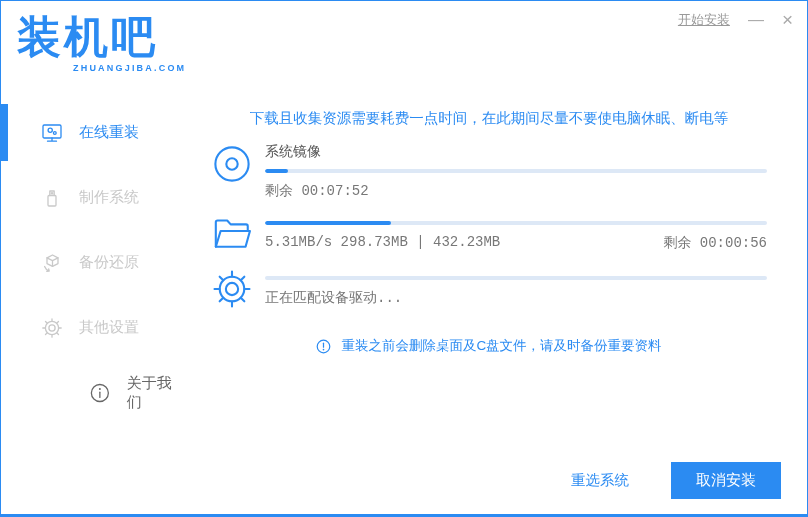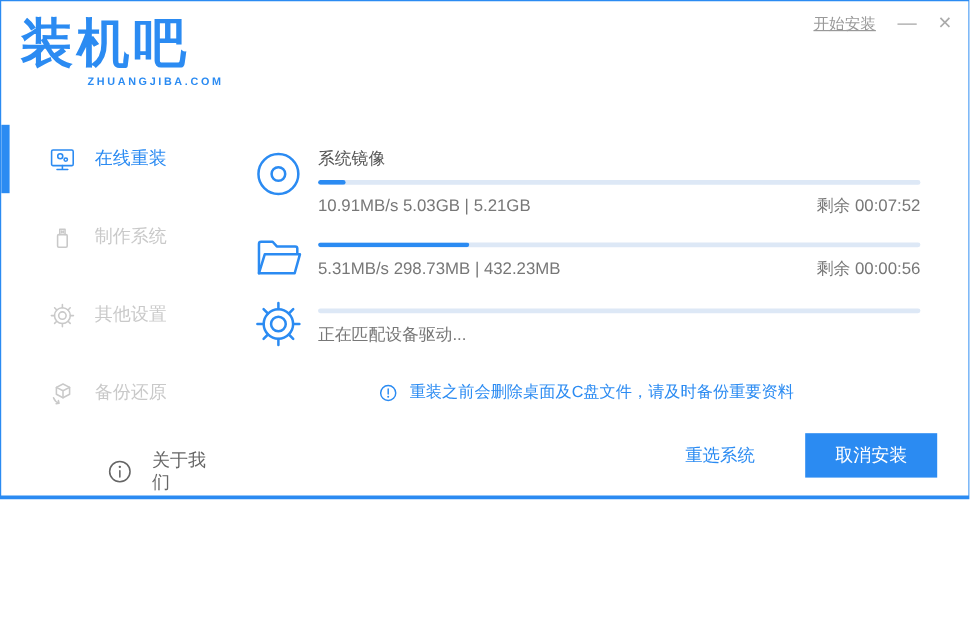--- a/index.html
+++ b/index.html
@@ -6,21 +6,21 @@
     --accent:#2b8bf2;
     --track:#dde8f6;
   }
   *{box-sizing:border-box;margin:0;padding:0;}
   html,body{background:#fff;}
   body{
     font-family:"Liberation Sans","DejaVu Sans",sans-serif;
     width:808px;height:517px;overflow:hidden;
   }
   .window{
-    position:relative;width:808px;height:416px;background:#fff;
+    position:relative;width:808px;height:517px;background:#fff;
     border:1px solid var(--accent);
     border-bottom:3px solid var(--accent);
     overflow:hidden;
   }
   
   .header{position:absolute;top:0;left:0;right:0;height:95px;display:flex;}
   .logo{width:185px;padding:10px 0 0 16px;color:var(--accent);}
   .logo-title{
     font-size:44px;font-weight:bold;letter-spacing:3px;line-height:52px;
     font-family:"DejaVu Sans","Liberation Sans",sans-serif;
@@ -45,21 +45,21 @@
     stroke-width:1.3;stroke-linecap:round;stroke-linejoin:round;}
   .side-item.active{color:var(--accent);}
   .side-item.active::before{
     content:"";position:absolute;left:0;top:4px;bottom:4px;width:7px;background:var(--accent);
   }
   .side-item.dark{color:#666;margin-left:48px;}
   
   .main{position:absolute;top:95px;left:185px;right:0;bottom:0;padding:13px 40px 0 25px;}
   .notice{color:var(--accent);font-size:14.5px;text-align:center;white-space:nowrap;}
   .tasks{margin-top:15px;}
-  .task{display:flex;margin-bottom:13px;}
+  .task{display:flex;margin-bottom:13px;font-family:Liberation Mono, monospace;}
   .task-icon{width:42px;height:42px;flex:0 0 42px;margin-right:12px;color:var(--accent);}
   .task-icon svg{width:100%;height:100%;stroke:currentColor;fill:none;
     stroke-width:2.4;stroke-linecap:round;stroke-linejoin:round;}
   .task-body{flex:1;min-width:0;}
   .task-name{font-size:14px;color:#555;}
   .bar{margin-top:8px;height:4px;background:var(--track);border-radius:2px;overflow:hidden;}
   .fill{height:100%;background:var(--accent);border-radius:2px;width:0;}
   .task-stats{margin-top:9px;display:flex;justify-content:space-between;
     font-size:14px;color:#777;}
   .note{
@@ -112,67 +112,67 @@
             <rect x="7" y="8.5" width="8" height="10.5" rx="1"></rect>
             <path d="M8.8 8.5 V4 h4.4 v4.5"></path>
             <path d="M10.3 5.6 v1.3 M11.7 5.6 v1.3"></path>
           </svg>
       </span>
       <span>制作系统</span>
     </div>
     <div class="side-item">
       <span class="icn">
         <svg viewBox="0 0 22 22">
+            <path d="M11.5 3 l5.5 2.8 v5.8 l-5.5 2.8 l-5.5 -2.8 V5.8 z"></path>
+            <path d="M6 5.8 L11.5 8.6 L17 5.8 M11.5 8.6 v5.8"></path>
+            <path d="M3.6 14.5 a7.6 7.6 0 0 0 4.6 4.6 M8.2 19.1 l-2.4 .3 M8.2 19.1 l-.5 -2.3"></path>
+          </svg>
+      </span>
+      <span>备份还原</span>
+    </div>
+    <div class="side-item">
+      <span class="icn">
+        <svg viewBox="0 0 22 22">
             <circle cx="11" cy="11" r="3.1"></circle>
             <circle cx="11" cy="11" r="6.6"></circle>
             <path d="M11 1.8 V4.4 M11 17.6 V20.2 M1.8 11 H4.4 M17.6 11 H20.2 M4.5 4.5 L6.3 6.3 M15.7 15.7 L17.5 17.5 M17.5 4.5 L15.7 6.3 M6.3 15.7 L4.5 17.5"></path>
           </svg>
       </span>
       <span>其他设置</span>
     </div>
-    <div class="side-item">
-      <span class="icn">
-        <svg viewBox="0 0 22 22">
-            <path d="M11.5 3 l5.5 2.8 v5.8 l-5.5 2.8 l-5.5 -2.8 V5.8 z"></path>
-            <path d="M6 5.8 L11.5 8.6 L17 5.8 M11.5 8.6 v5.8"></path>
-            <path d="M3.6 14.5 a7.6 7.6 0 0 0 4.6 4.6 M8.2 19.1 l-2.4 .3 M8.2 19.1 l-.5 -2.3"></path>
-          </svg>
-      </span>
-      <span>备份还原</span>
-    </div>
     <div class="side-item dark">
       <span class="icn">
         <svg viewBox="0 0 22 22">
             <circle cx="11" cy="11" r="8.6"></circle>
             <path d="M11 10.2 V15.5"></path>
             <circle cx="11" cy="7" r="1" fill="currentColor" stroke="none"></circle>
           </svg>
       </span>
       <span>关于我们</span>
     </div>
   </div>
 
   <div class="main">
+    <div class="notice">下载且收集资源需要耗费一点时间，在此期间尽量不要使电脑休眠、断电等</div>
 
     <div class="tasks">
 
       <div class="task">
         <span class="task-icon">
           <svg viewBox="0 0 48 48">
               <circle cx="24" cy="24" r="19"></circle>
               <circle cx="24" cy="24" r="6.5"></circle>
             </svg>
         </span>
         <div class="task-body">
           <div class="task-name">系统镜像</div>
           <div class="bar">
             <div class="fill" style="width: 4.5%;"></div>
           </div>
           <div class="task-stats">
-            <span>10.91MB/s 5.03GB | 5.21GB</span>
             <span>剩余 00:07:52</span>
           </div>
         </div>
       </div>
 
       <div class="task">
         <span class="task-icon">
           <svg viewBox="0 0 48 48">
               <path d="M5.5 38.5 V10.5 a2 2 0 0 1 2 -2 H18.5 l4 4.5 H40 a2 2 0 0 1 2 2 V19"></path>
               <path d="M11 20.5 h33.5 l-5 18 H5.5 z"></path>

